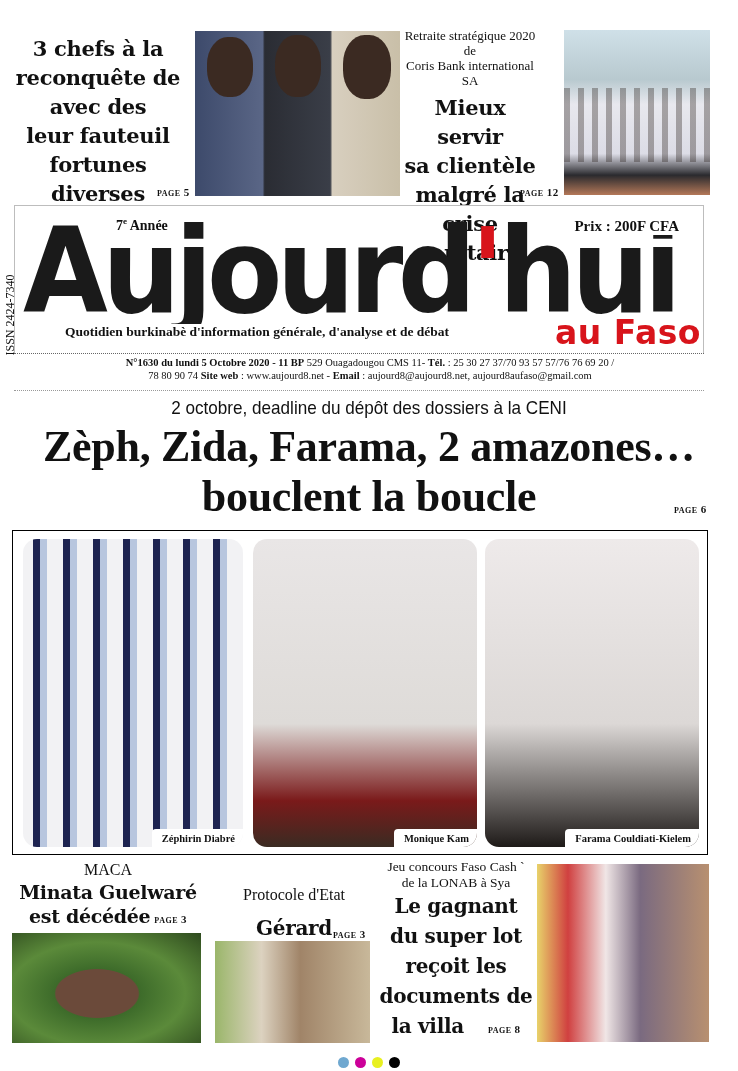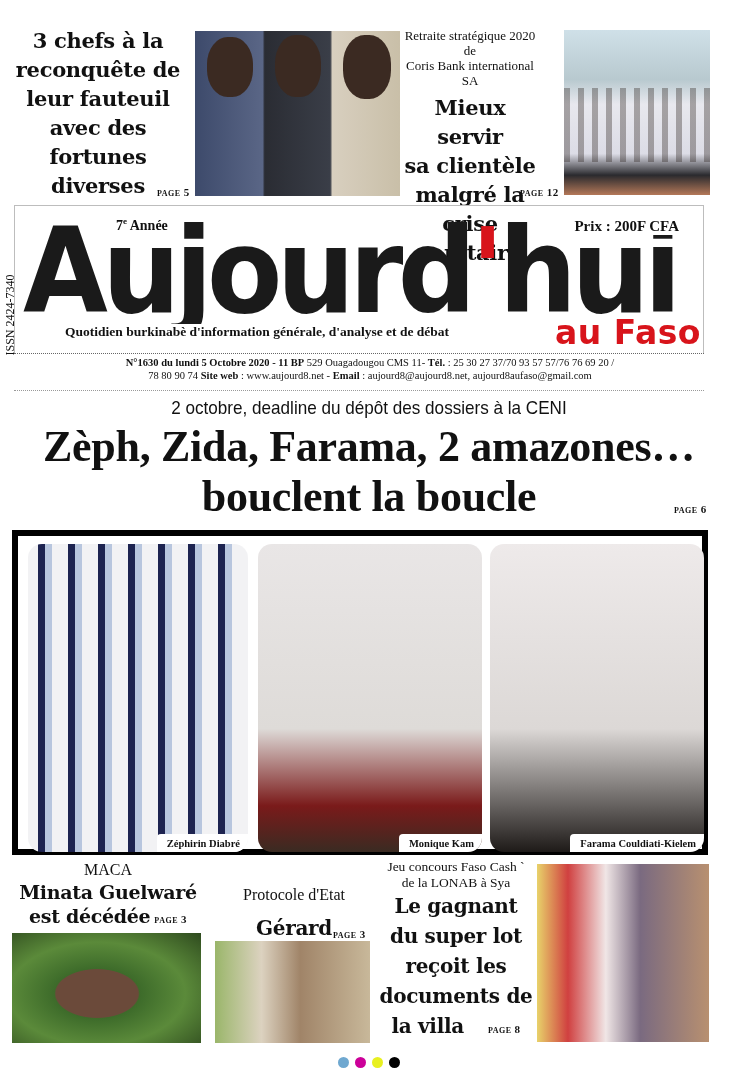--- a/index.html
+++ b/index.html
@@ -36,25 +36,25 @@
   .logo-word .apos { color:#d8141b; }
   .dotted { position:absolute; left:14px; top:353px; width:690px; border-top:1px dotted #666; }
   .dotted2 { position:absolute; left:14px; top:390px; width:690px; border-top:1px dotted #999; }
 
   .dots span { display:inline-block; width:11px; height:11px; border-radius:50%; margin:0 3px; }
 </style>
 </head>
 <body>
 
 <div class="abs center" style="left:0;top:26px;width:196px;">
-  <div class="headline" style="font-size:21px;line-height:29px;margin-top:0;">
+  <div class="headline" style="font-size:21px;line-height:29px;margin-top:8px;">
     <div>3 chefs à la</div>
     <div>reconquête de</div>
+    <div>avec des</div>
     <div>leur fauteuil</div>
-    <div>avec des</div>
     <div>fortunes diverses</div>
   </div>
 </div>
 <div class="abs page-ref" style="left:157px;top:186px;">
   <span>PAGE</span><b>5</b>
 </div>
 <div class="abs photo ph-leaders" style="left:195px;top:31px;width:205px;height:165px;">
   <div class="face" style="left:12px;top:6px;width:46px;height:60px;"></div>
   <div class="face" style="left:80px;top:4px;width:46px;height:62px;"></div>
   <div class="face" style="left:148px;top:4px;width:48px;height:64px;"></div>
@@ -97,21 +97,21 @@
 
 <div class="abs center" style="left:0;top:396px;width:738px;">
   <div class="kicker" style="font-family:'Liberation Sans', sans-serif;font-size:19px;line-height:24px;transform:scaleX(0.9);">2 octobre, deadline du dépôt des dossiers à la CENI</div>
   <div class="headline" style="font-family:'Liberation Serif', serif;font-size:44px;line-height:50px;margin-top:2px;">Zèph, Zida, Farama, 2 amazones…</div>
   <div class="headline" style="font-family:'Liberation Serif', serif;font-size:44px;line-height:50px;">bouclent la boucle</div>
 </div>
 <div class="abs page-ref" style="left:674px;top:503px;">
   <span>PAGE</span><b>6</b>
 </div>
 
-<div class="abs" style="left:12px;top:530px;width:696px;height:325px;border:6px solid #000000;">
+<div class="abs" style="left:12px;top:530px;width:696px;height:325px;border:1px solid #000000;">
   <div class="portrait-card photo ph-diabre" style="left:10px;top:8px;width:220px;height:308px;">
     <div class="caption">Zéphirin Diabré</div>
   </div>
   <div class="portrait-card photo ph-kam" style="left:240px;top:8px;width:224px;height:308px;">
     <div class="caption">Monique Kam</div>
   </div>
   <div class="portrait-card photo ph-justine" style="left:472px;top:8px;width:214px;height:308px;">
     <div class="caption">Farama Couldiati-Kielem</div>
   </div>
 </div>

